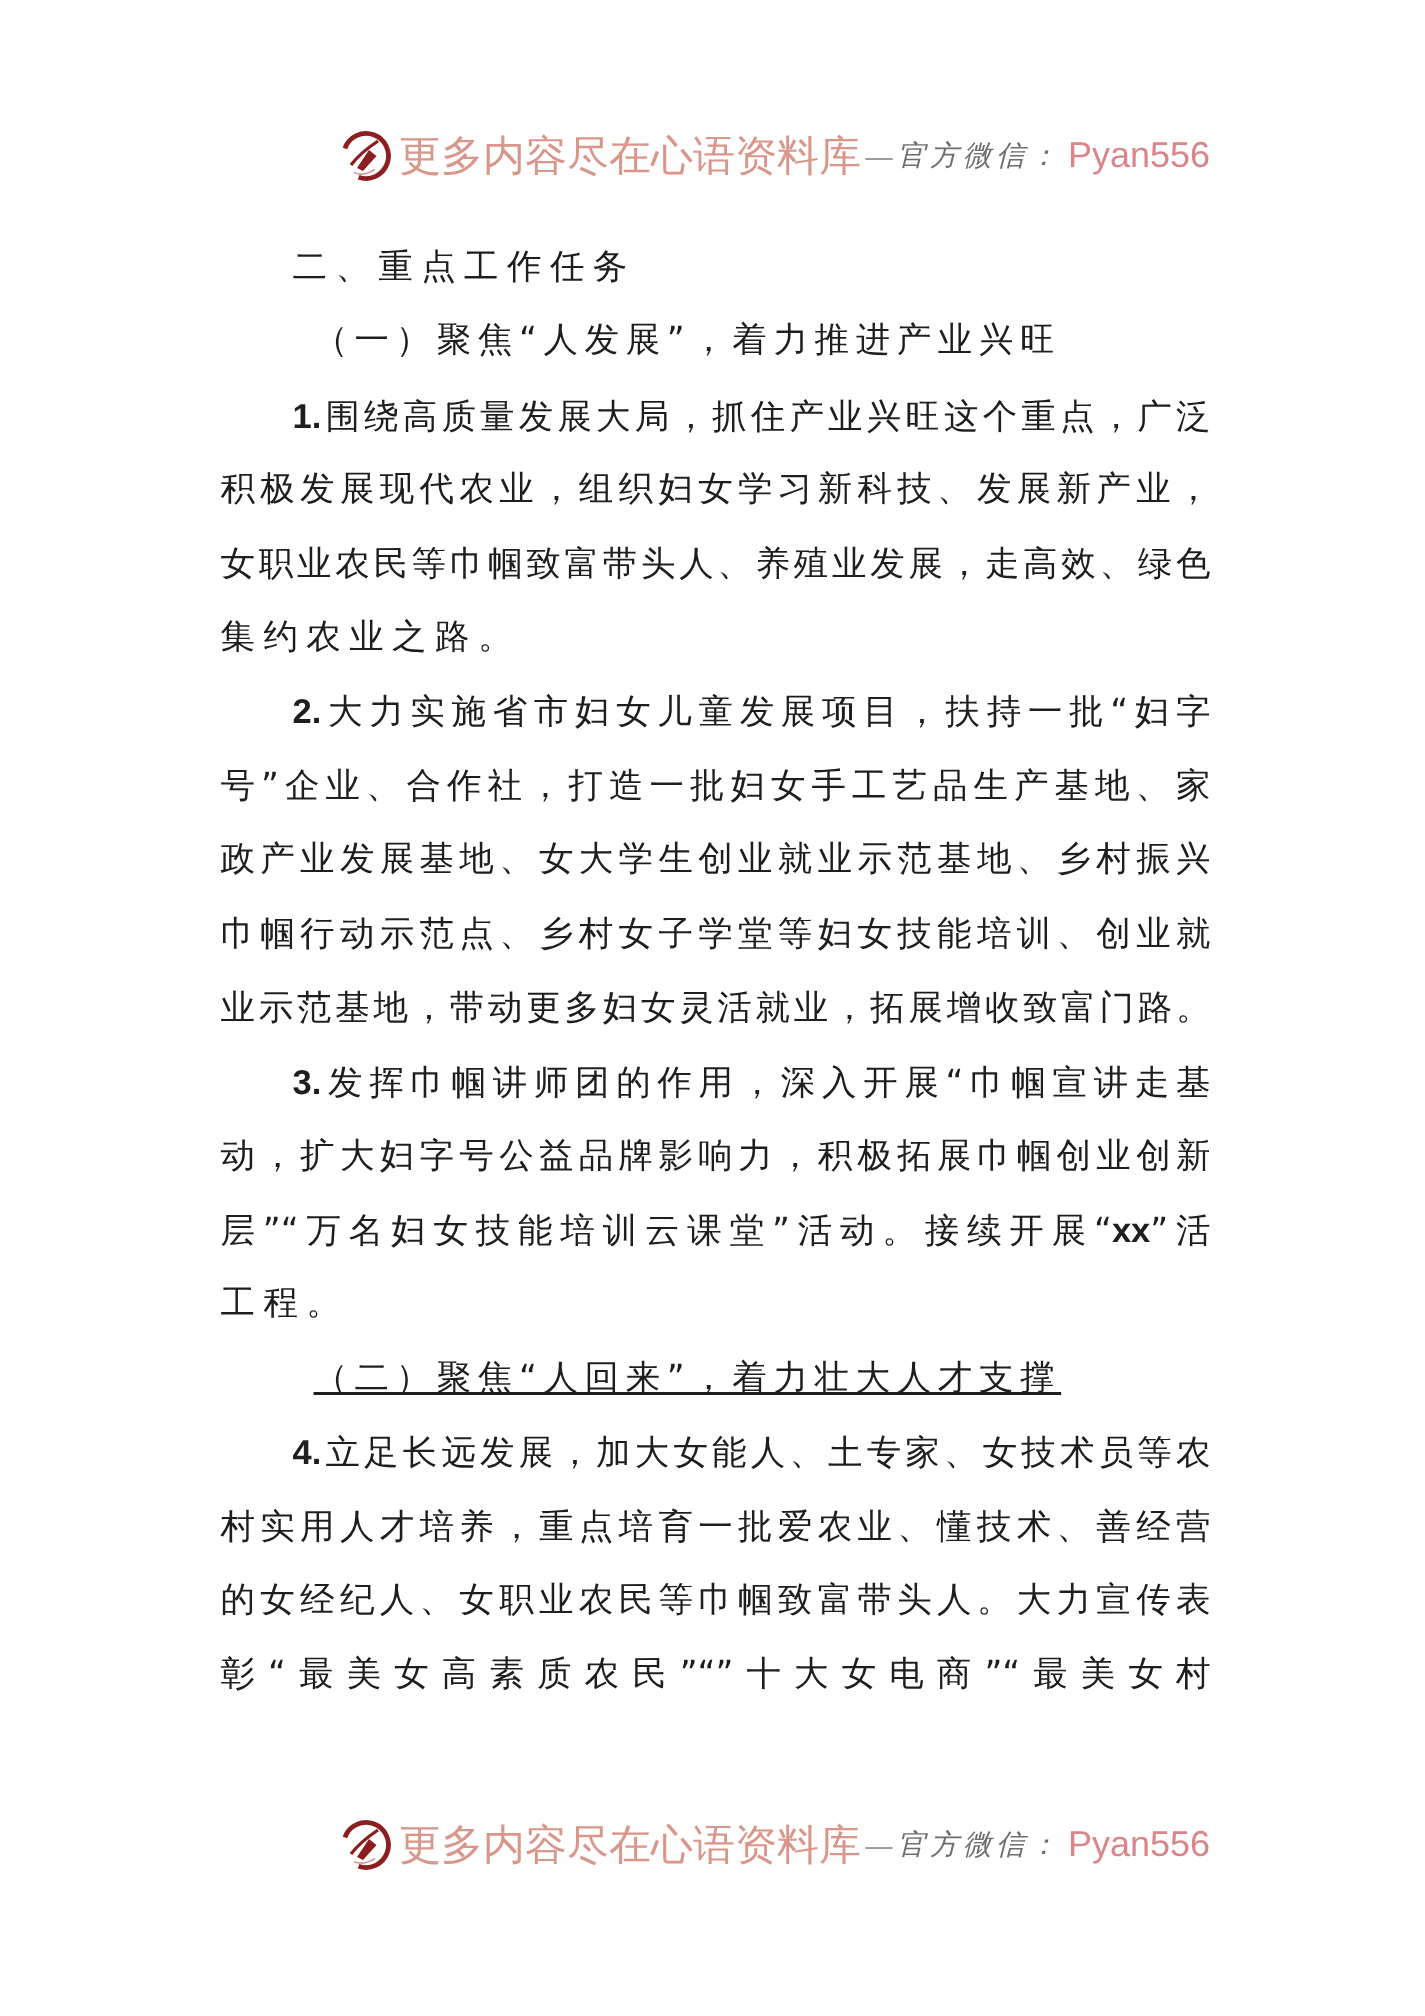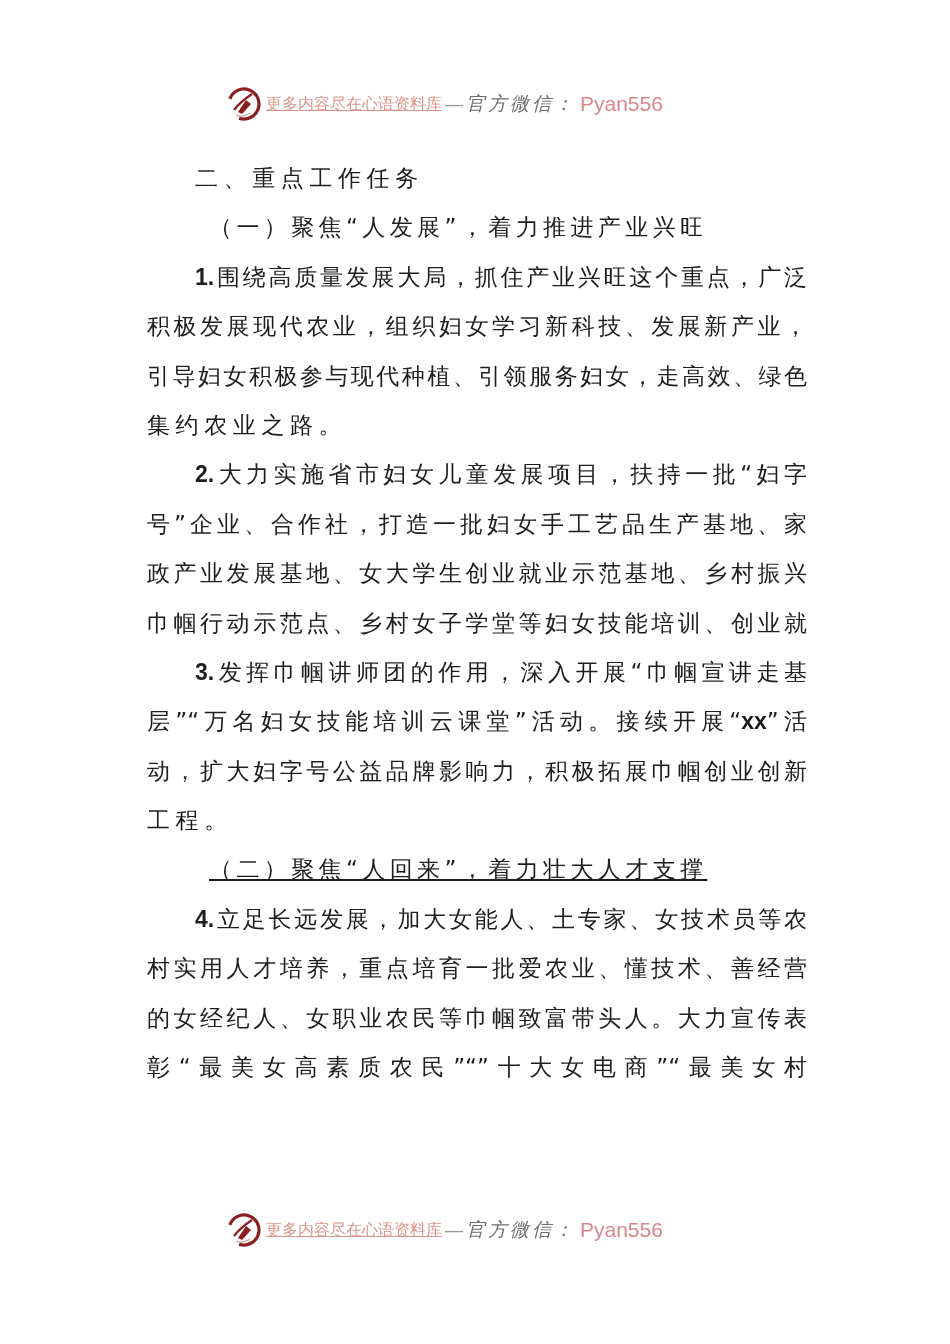--- a/index.html
+++ b/index.html
@@ -26,42 +26,41 @@
     .watermark.top { top: 84px; }
     .watermark.bottom { top: 1210px; }
     .wm-logo {
       width: 36px;
       height: 36px;
       margin-right: 4px;
       flex: 0 0 auto;
     }
     .wm-main {
       font-family: "DejaVu Serif", serif;
-      font-size: 16px;
+      font-size: 28px;
       color: #d9968a;
       letter-spacing: 0px;
-      text-decoration: underline;
     }
     .wm-dash {
       font-family: "DejaVu Serif", serif;
       font-size: 20px;
       color: #9a9a9a;
       margin: 0 2px;
     }
     .wm-official {
       font-family: "DejaVu Serif", serif;
       font-size: 19px;
       color: #6e6e6e;
       letter-spacing: 3px;
       font-style: italic;
       text-align: center;
     }
     .wm-id {
       font-family: "Liberation Sans", sans-serif;
-      font-size: 21px;
+      font-size: 24px;
       color: #d9868a;
       margin-left: 4px;
     }
 
     .page {
       position: absolute;
       left: 147px;
       top: 154px;
       width: 660px;
     }
@@ -112,41 +111,42 @@
 
   <div class="line heading-l1">二、重点工作任务</div>
 
   <div class="line indent-sub" style="letter-spacing:4.4px;">（一）聚焦“人发展”，着力推进产业兴旺</div>
 
   <div>
     <div class="line justify indent">
       <span class="num">1.</span><span>围绕高质量发展大局，抓住产业兴旺这个重点，广泛</span>
     </div>
     <div class="line justify">积极发展现代农业，组织妇女学习新科技、发展新产业，</div>
-    <div class="line justify">引导妇女积极参与现代种植、引领服务妇女，走高效、绿色</div>
+    <div class="line justify">女职业农民等巾帼致富带头人、养殖业发展，走高效、绿色</div>
     <div class="line">集约农业之路。</div>
   </div>
 
   <div>
     <div class="line justify indent">
       <span class="num">2.</span><span>大力实施省市妇女儿童发展项目，扶持一批“妇字</span>
     </div>
     <div class="line justify">号”企业、合作社，打造一批妇女手工艺品生产基地、家</div>
     <div class="line justify">政产业发展基地、女大学生创业就业示范基地、乡村振兴</div>
     <div class="line justify">巾帼行动示范点、乡村女子学堂等妇女技能培训、创业就</div>
+    <div class="line justify">业示范基地，带动更多妇女灵活就业，拓展增收致富门路。</div>
   </div>
 
   <div>
     <div class="line justify indent">
       <span class="num">3.</span><span>发挥巾帼讲师团的作用，深入开展“巾帼宣讲走基</span>
     </div>
+    <div class="line justify">动，扩大妇字号公益品牌影响力，积极拓展巾帼创业创新</div>
     <div class="line justify">
       <span>层”“万名妇女技能培训云课堂”活动。接续开展“</span><span class="xx">xx</span><span>”活</span>
     </div>
-    <div class="line justify">动，扩大妇字号公益品牌影响力，积极拓展巾帼创业创新</div>
     <div class="line">工程。</div>
   </div>
 
   <div class="line indent-sub" style="letter-spacing:4.4px;text-decoration:underline;">（二）聚焦“人回来”，着力壮大人才支撑</div>
 
   <div>
     <div class="line justify indent">
       <span class="num">4.</span><span>立足长远发展，加大女能人、土专家、女技术员等农</span>
     </div>
     <div class="line justify">村实用人才培养，重点培育一批爱农业、懂技术、善经营</div>

